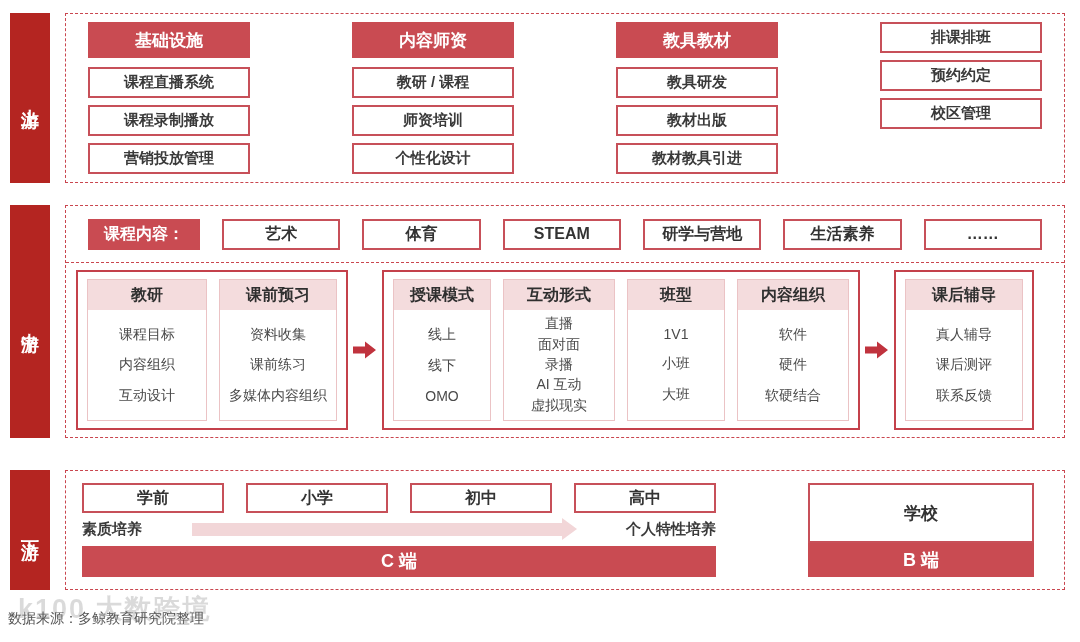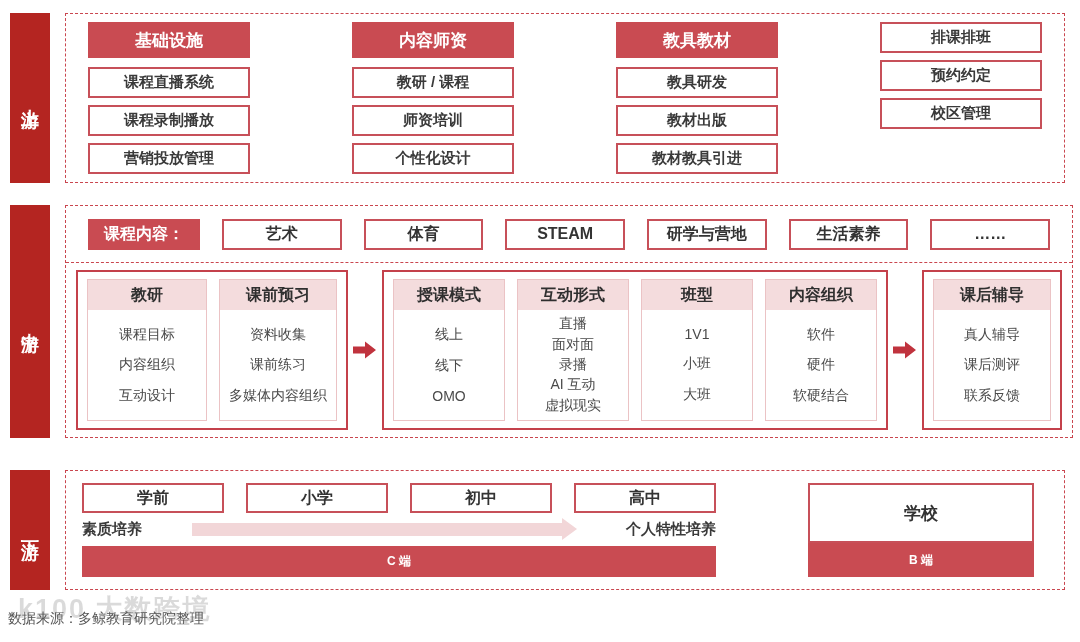--- a/index.html
+++ b/index.html
@@ -49,21 +49,21 @@
     flex:1; height:31px; border:2px solid #C75059; background:#fff;
     display:flex; align-items:center; justify-content:center;
     font-weight:bold; font-size:16px; color:#333;
   }
   .flow-row { flex:1; display:flex; align-items:center; padding:0 10px; }
   .group {
     border:2px solid #C4414B; height:160px; padding:7px 9px;
     display:flex; gap:12px; background:#fff;
   }
   .flow-col { display:flex; flex-direction:column; border:1px solid #EBC3C5; background:#fff; }
-  .w120 { width:120px; } .w112 { width:112px; } .w110 { width:112px; } .w118 { width:118px; }
+  .w120 { width:120px; } .w112 { width:112px; } .w110 { width:98px; } .w118 { width:118px; }
   .flow-col-header {
     height:30px; background:#F4DCDD; color:#2f2f2f; font-weight:bold; font-size:16px;
     display:flex; align-items:center; justify-content:center; flex:0 0 30px;
   }
   .flow-items {
     flex:1; display:flex; flex-direction:column; justify-content:space-evenly;
     align-items:center; font-size:14px; color:#4a4a4a; padding:3px 2px; text-align:center;
   }
   .flow-arrow { margin:0 5px; display:flex; align-items:center; }
 
@@ -76,21 +76,21 @@
     display:flex; align-items:center; justify-content:center;
     font-weight:bold; font-size:16px; color:#333;
   }
   .growth-row { height:38px; display:flex; align-items:center; font-weight:bold; font-size:15px; color:#3a3a3a;gap:40px; }
   .growth-arrow { flex:1; height:13px; background:#F2D6D8; margin:0 24px 0 10px; position:relative; }
   .growth-arrow::after {
     content:""; position:absolute; right:-15px; top:-5px;
     border-left:15px solid #F2D6D8; border-top:11.5px solid transparent; border-bottom:11.5px solid transparent;
   }
   .red-bar {
-    height:36px; background:#C94B52; color:#fff; font-weight:bold; font-size:12px;
+    height:36px; background:#C94B52; color:#fff; font-weight:bold; font-size:18px;
     display:flex; align-items:center; justify-content:center;
   }
   .b-side { width:254px; margin-left:auto; margin-right:14px; display:flex; flex-direction:column; justify-content:space-between;padding-left:28px; }
   .school-box {
     height:64px; border:2px solid #C75059; background:#fff;
     display:flex; align-items:center; justify-content:center;
     font-weight:bold; font-size:17px; color:#333;
   }
 
   

